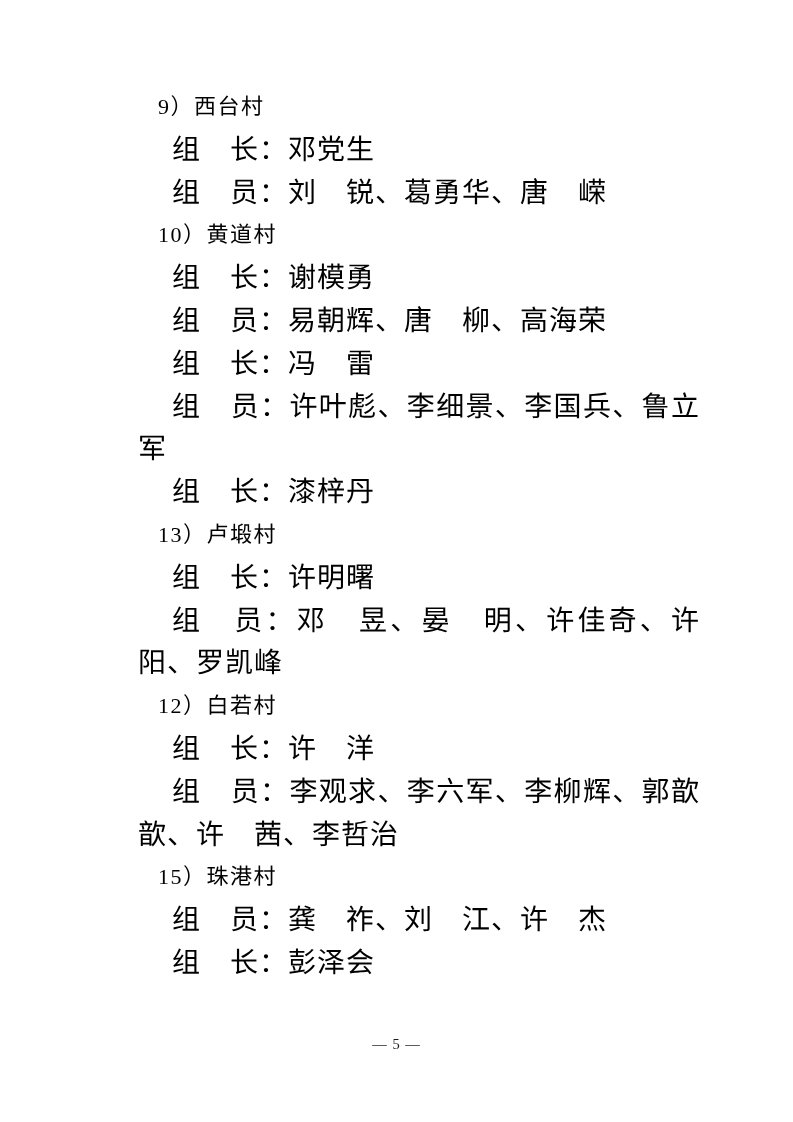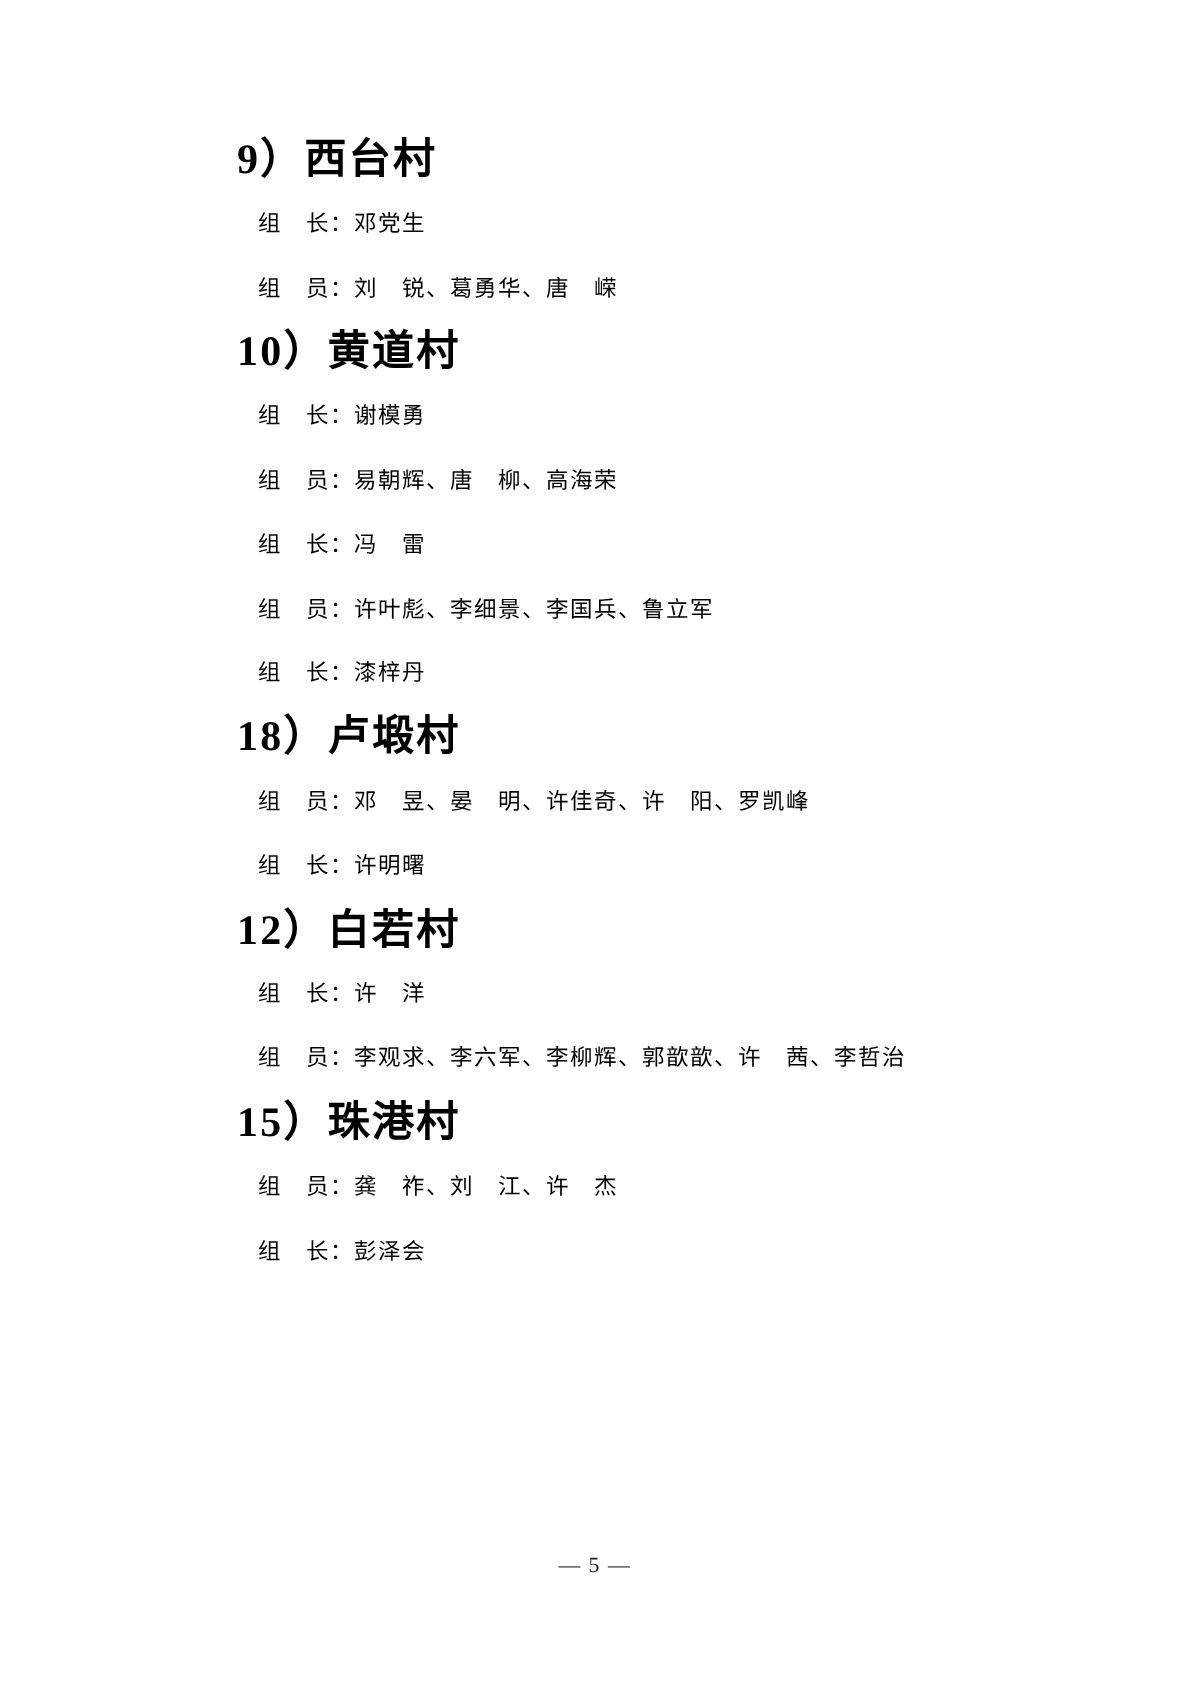--- a/index.html
+++ b/index.html
@@ -18,30 +18,30 @@
     padding: 86px 93px 0 138px;
     font-family: "Liberation Serif", "DejaVu Serif", serif;
     overflow: hidden;
   }
   .village {
     margin: 0;
     padding: 0;
   }
   .village-heading {
     margin: 0;
-    font-size: 28px;
-    font-weight: bold;
+    font-size: 22px;
+    font-weight: normal;
     line-height: 42.8px;
     text-indent: 20px;
     letter-spacing: 1.5px;
     white-space: nowrap;
   }
   .doc-line {
     margin: 0;
-    font-size: 15px;
+    font-size: 28px;
     font-weight: normal;
     line-height: 42.8px;
     text-indent: 34px;
     letter-spacing: 1px;
     text-align: justify;
     text-justify: inter-ideograph;
   }
   .page-number {
     position: absolute;
     left: 0;
@@ -74,23 +74,23 @@
   <section class="village">
     <p class="doc-line"><span>组　长：</span><span>冯　雷</span></p>
   </section>
 
   <section class="village">
     <p class="doc-line"><span>组　员：</span><span>许叶彪、李细景、李国兵、鲁立军</span></p>
     <p class="doc-line"><span>组　长：</span><span>漆梓丹</span></p>
   </section>
 
   <section class="village">
-    <h3 class="village-heading">18）卢塅村</h3>
+    <h3 class="village-heading">13）卢塅村</h3>
+    <p class="doc-line"><span>组　长：</span><span>许明曙</span></p>
     <p class="doc-line"><span>组　员：</span><span>邓　昱、晏　明、许佳奇、许　阳、罗凯峰</span></p>
-    <p class="doc-line"><span>组　长：</span><span>许明曙</span></p>
   </section>
 
   <section class="village">
     <h3 class="village-heading">12）白若村</h3>
     <p class="doc-line"><span>组　长：</span><span>许　洋</span></p>
     <p class="doc-line"><span>组　员：</span><span>李观求、李六军、李柳辉、郭歆歆、许　茜、李哲治</span></p>
   </section>
 
   <section class="village">
     <h3 class="village-heading">15）珠港村</h3>

